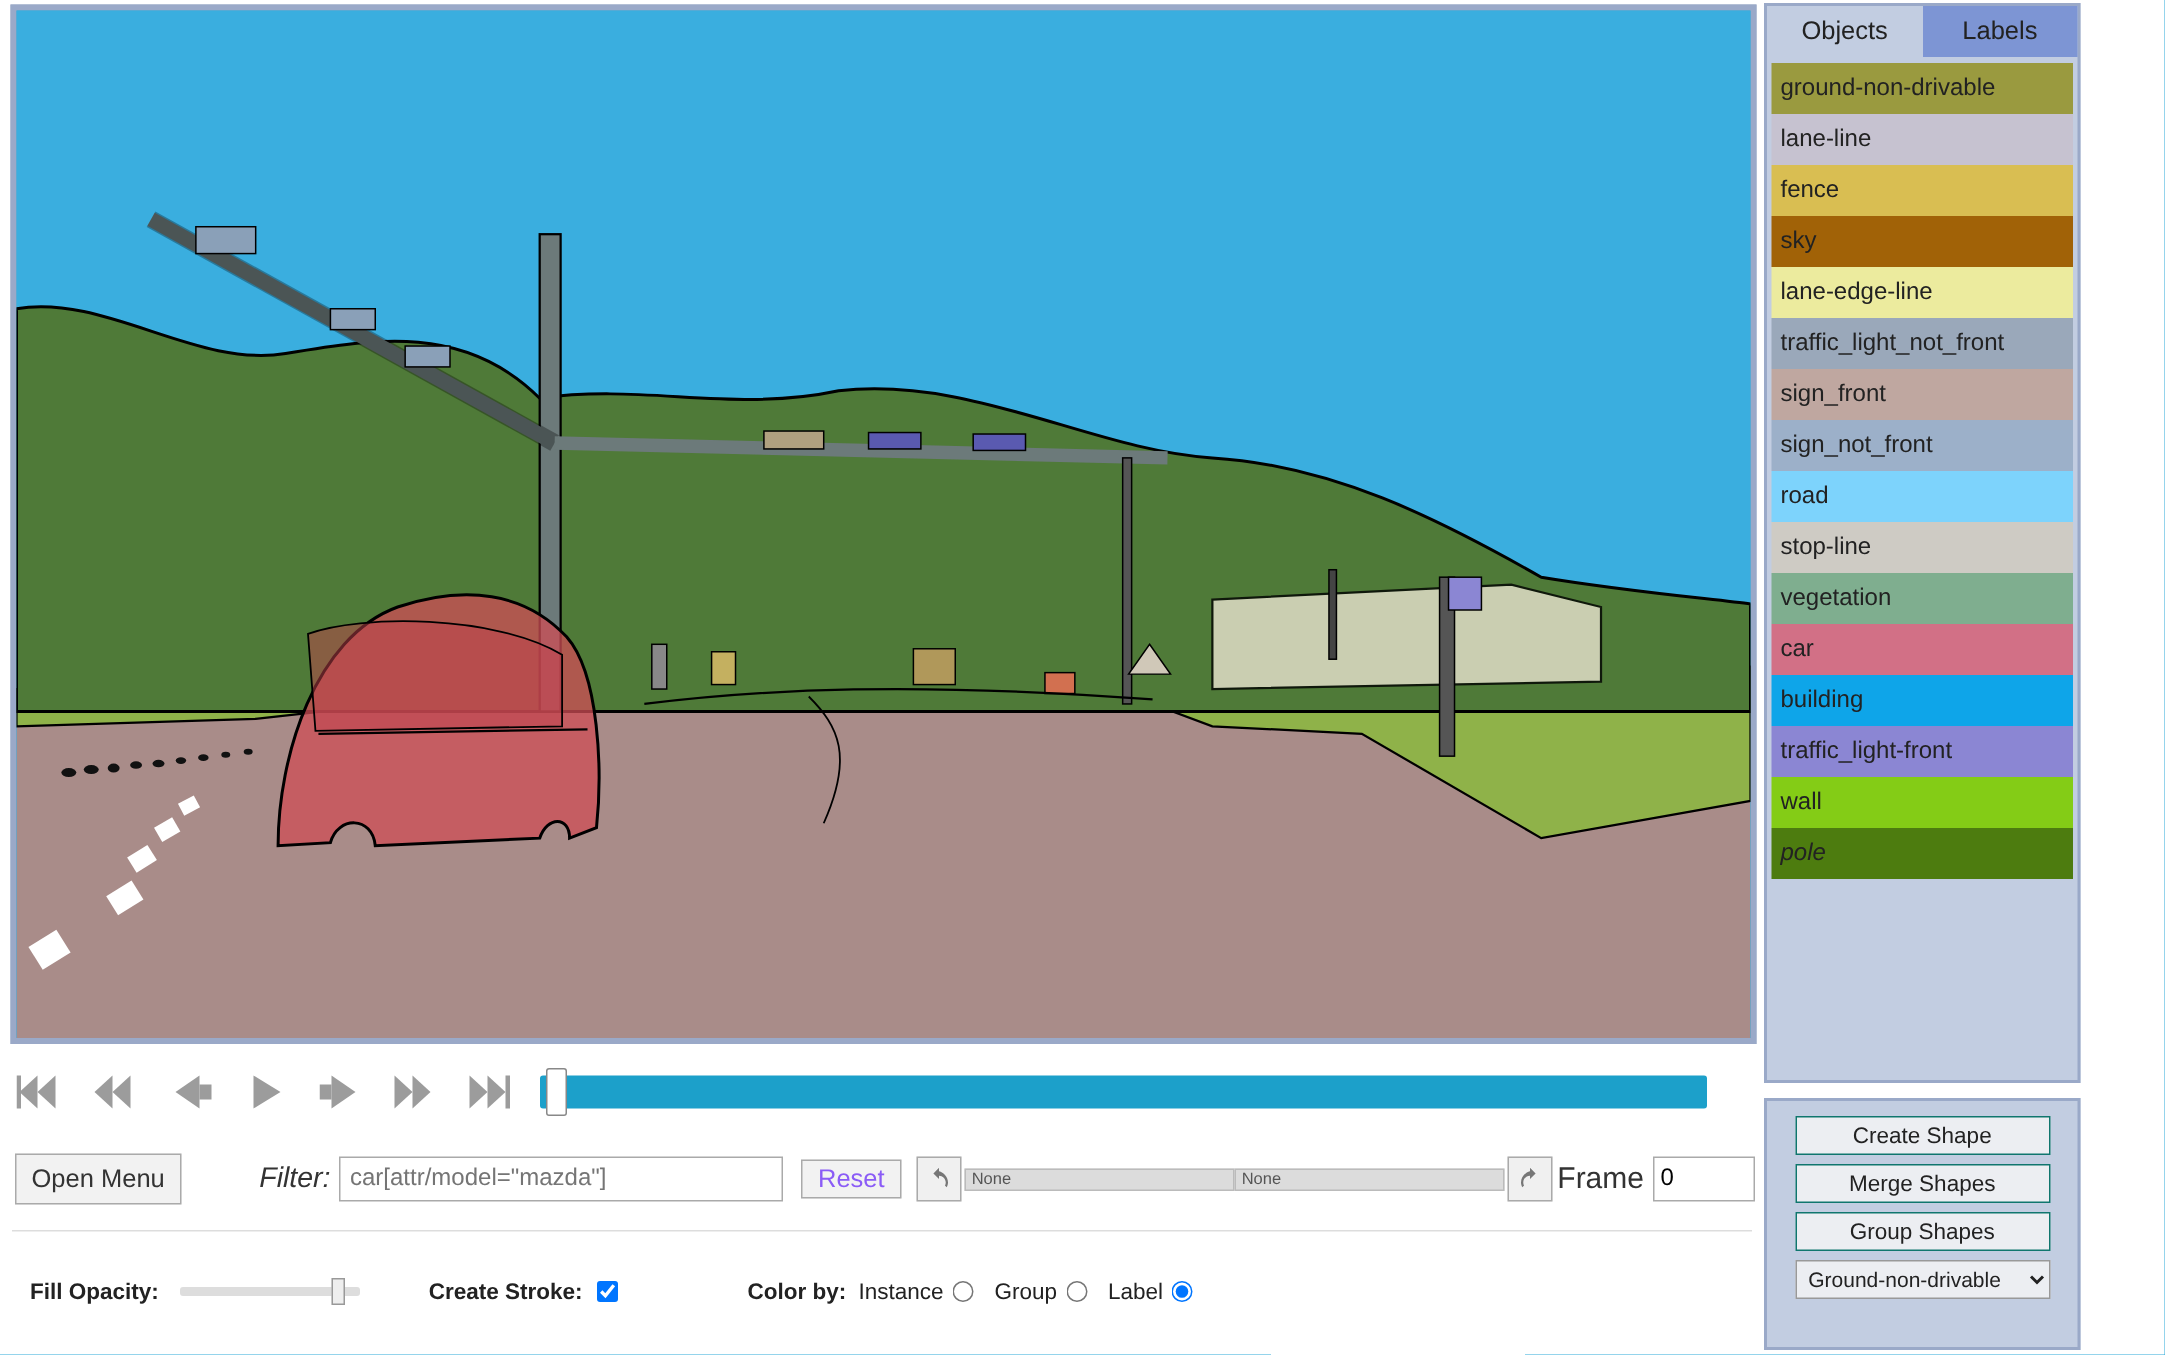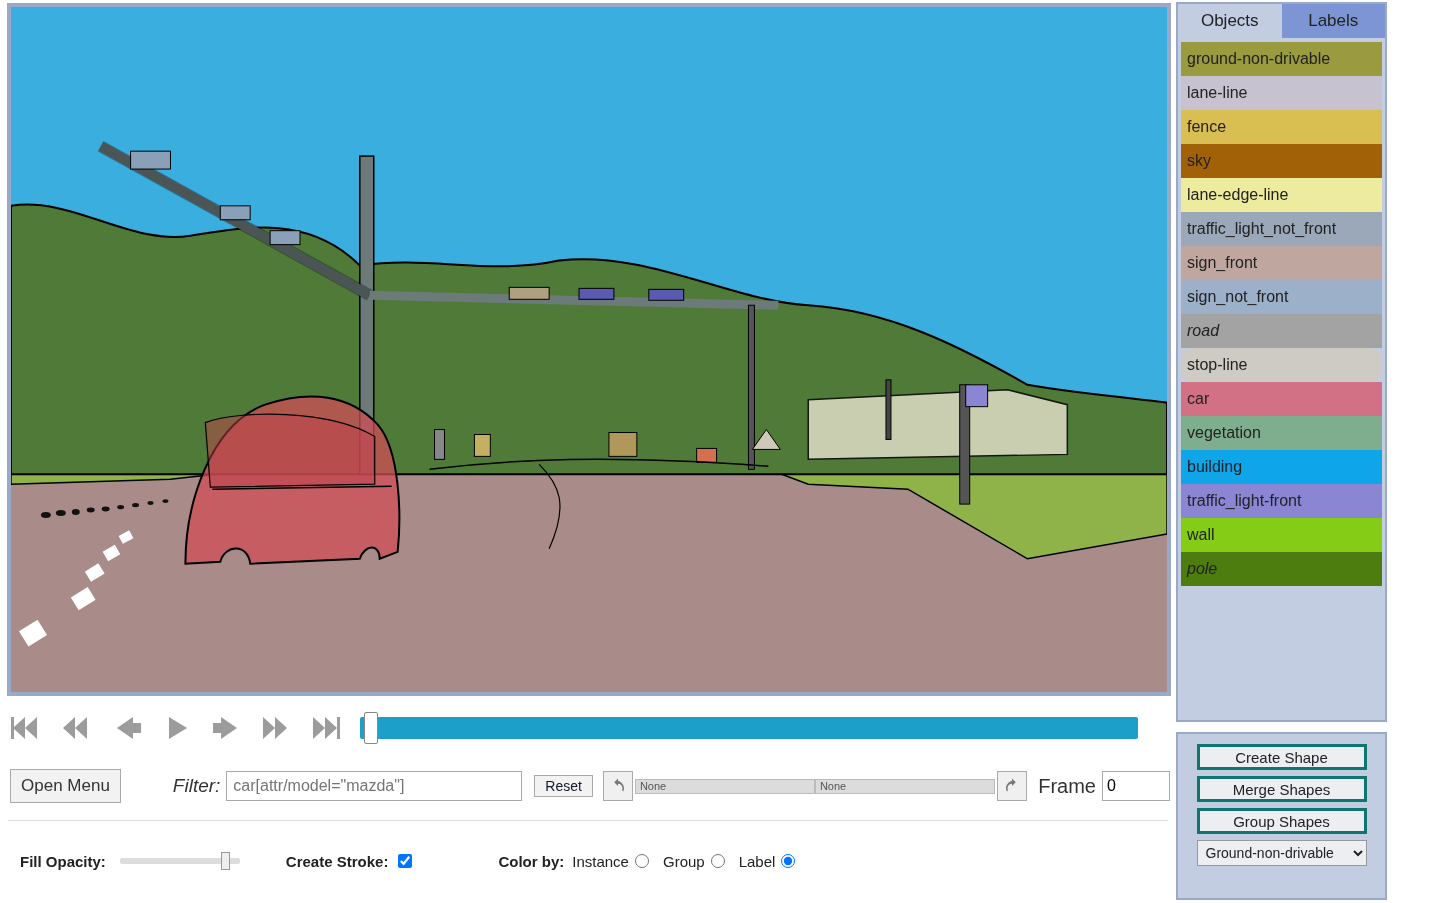--- a/index.html
+++ b/index.html
@@ -13,21 +13,21 @@
 .nav-btns { display: flex; gap: 10px; padding-left: 4px; }
 .nav-btn { width: 40px; height: 34px; display: flex; align-items: center; justify-content: center; cursor: pointer; color: #9c9c9c; }
 .nav-btn svg { fill: #9c9c9c; }
 .slider-track { flex: 1; height: 22px; background: #1ca0ca; margin-left: 12px; margin-right: 36px; position: relative; border-radius: 2px; }
 .slider-thumb { position: absolute; left: 4px; top: -5px; width: 14px; height: 32px; background: #fff; border: 1px solid #888; border-radius: 2px; }
 
 .controls-row { position: absolute; left: 0; top: 764px; width: 1170px; height: 44px; display: flex; align-items: center; }
 .menu-btn { margin-left: 6px; background: #f2f2f2; border: 1px solid #aaa; padding: 6px 10px; font-size: 17px; color: #333; cursor: pointer; }
 .filter-label { margin-left: 52px; font-size: 19px; color: #333; font-style: italic; }
 .filter-input { margin-left: 6px; width: 296px; height: 30px; border: 1px solid #aaa; padding: 0 6px; font-size: 16px; color: #999; }
-.reset-btn { margin-left: 12px; background: #f2f2f2; border: 1px solid #aaa; padding: 2px 10px; font-size: 14px; color: #0f172a; cursor: pointer; }
+.reset-btn { margin-left: 12px; background: #f2f2f2; border: 1px solid #aaa; padding: 2px 10px; font-size: 17px; color: #8b5cf6; cursor: pointer; }
 .undo-redo-group { margin-left: 10px; display: flex; align-items: center; }
 .ur-btn { width: 30px; height: 30px; border: 1px solid #aaa; background: #f0f0f0; display: flex; align-items: center; justify-content: center; cursor: pointer; }
 .ur-btn svg { fill: #777; }
 .ur-stack { display: flex; flex-direction: row; margin: 0 2px; }
 .ur-none { width: 180px; height: 15px; background: #dcdcdc; border: 1px solid #bbb; font-size: 11px; padding-left: 4px; color: #555; line-height: 13px; }
 .frame-label { margin-left: auto; font-size: 20px; color: #333; }
 .frame-input { margin-left: 6px; margin-right: 4px; width: 68px; height: 30px; border: 1px solid #aaa; padding: 0 4px; font-size: 16px; }
 
 .divider { position: absolute; left: 4px; top: 820px; width: 1160px; height: 1px; background: #ddd; }
 
@@ -39,21 +39,21 @@
 .radio { width: 14px; height: 14px; margin-left: 6px; }
 
 .side-panel { position: absolute; left: 1176px; top: 2px; width: 211px; height: 720px; border: 2px solid #9aa9c8; background: #c2cde1; }
 .tabs { display: flex; height: 34px; }
 .tab { flex: 1; display: flex; align-items: center; justify-content: center; font-size: 17px; color: #222; cursor: pointer; background: #c2cde1; }
 .tab.active { background: #7d95d4; }
 .label-list { padding: 4px 3px 0 3px; }
 .label-item { height: 34px; display: flex; align-items: center; padding-left: 6px; font-size: 16px; color: #222; border-bottom: 0; cursor: pointer; }
 
 .action-panel { position: absolute; left: 1176px; top: 732px; width: 211px; height: 168px; border: 2px solid #9aa9c8; background: #c2cde1; display: flex; flex-direction: column; align-items: center; padding-top: 10px; gap: 6px; }
-.action-btn { width: 170px; height: 26px; background: #eceef2; border: 3px solid #0f766e; font-size: 15px; color: #222; cursor: pointer; }
+.action-btn { width: 170px; height: 26px; background: #eceef2; border: 1px solid #0f766e; font-size: 15px; color: #222; cursor: pointer; }
 .action-select { width: 170px; height: 26px; background: #eceef2; border: 1px solid #999; font-size: 14px; color: #222; padding-left: 4px; }
 </style>
 </head>
 <body>
 
 <div class="main-area">
   <div class="canvas-wrap">
     <div class="canvas">
       <svg width="100%" height="100%" viewBox="0 0 1160 689" preserveAspectRatio="none">
 
@@ -223,24 +223,24 @@
   </div>
   <div class="label-list" id="label-list">
       <div class="label-item" style="background: rgb(154, 154, 63);">ground-non-drivable</div>
       <div class="label-item" style="background: rgb(198, 194, 208);">lane-line</div>
       <div class="label-item" style="background: rgb(217, 190, 82);">fence</div>
       <div class="label-item" style="background: #a16207;">sky</div>
       <div class="label-item" style="background: rgb(236, 235, 158);">lane-edge-line</div>
       <div class="label-item" style="background: rgb(154, 168, 186);">traffic_light_not_front</div>
       <div class="label-item" style="background: rgb(191, 167, 160);">sign_front</div>
       <div class="label-item" style="background: rgb(156, 176, 201);">sign_not_front</div>
-      <div class="label-item" style="background: #a3a3a3; font-style: italic;">road</div>
-      <div class="label-item" style="background: rgb(206, 203, 196); border-radius: 13px;">stop-line</div>
+      <div class="label-item" style="background: #7dd3fc;">road</div>
+      <div class="label-item" style="background: rgb(206, 203, 196);">stop-line</div>
+      <div class="label-item" style="background: rgb(127, 174, 143);">vegetation</div>
       <div class="label-item" style="background: rgb(210, 112, 134);">car</div>
-      <div class="label-item" style="background: rgb(127, 174, 143);">vegetation</div>
       <div class="label-item" style="background: #0ea5e9;">building</div>
       <div class="label-item" style="background: rgb(139, 134, 211);">traffic_light-front</div>
       <div class="label-item" style="background: #84cc16;">wall</div>
       <div class="label-item" style="background: #4d7c0f; font-style: italic;">pole</div>
     </div>
 </div>
 
 <div class="action-panel">
   <button class="action-btn">Create Shape</button>
   <button class="action-btn">Merge Shapes</button>

